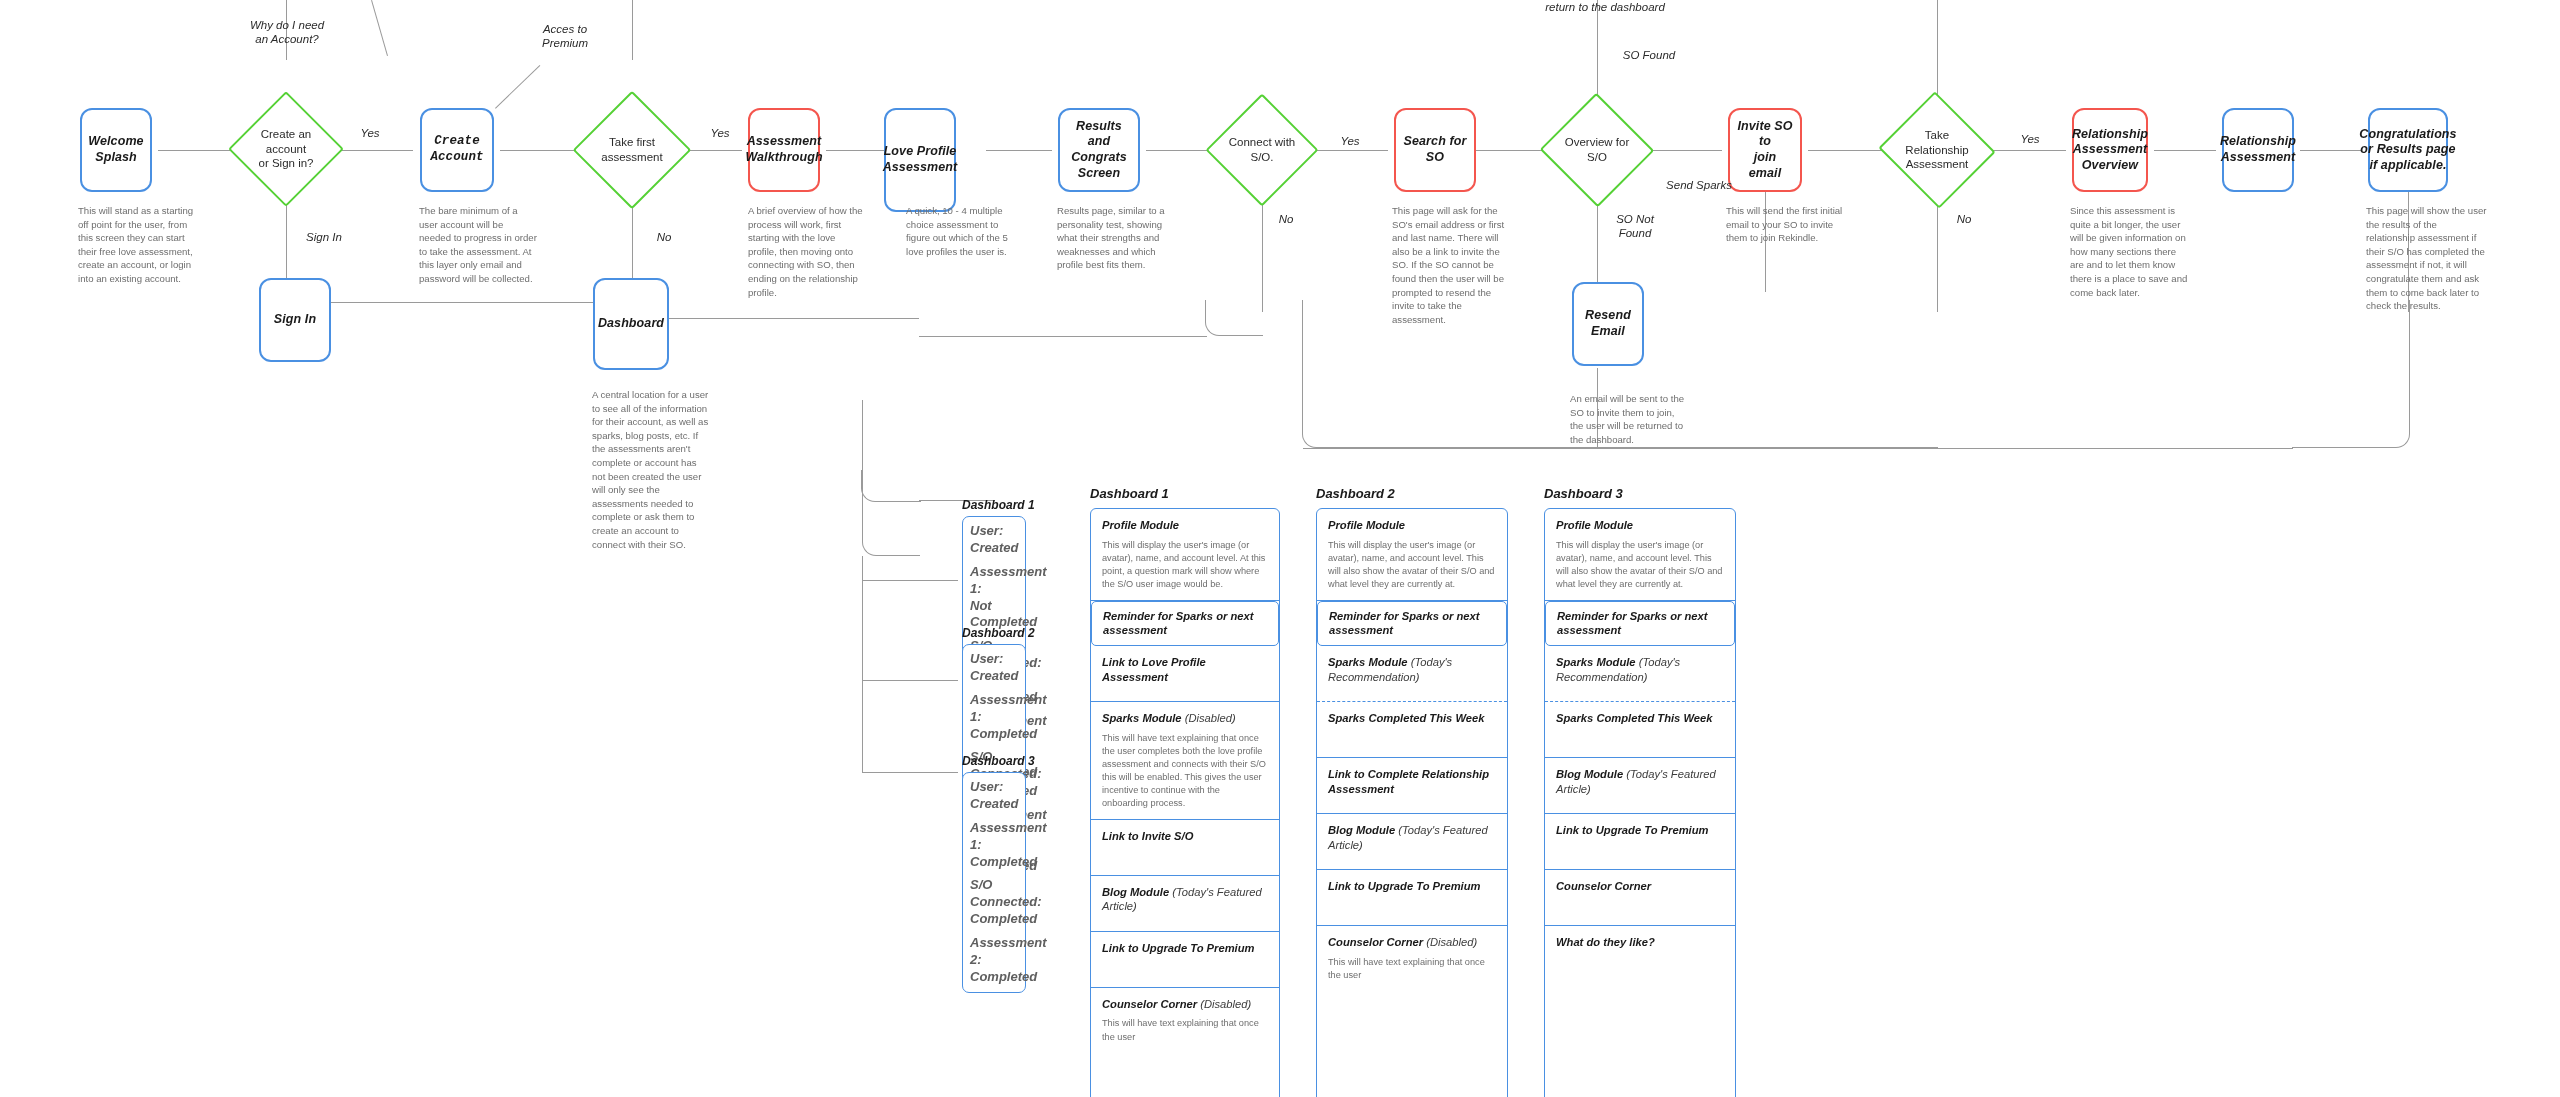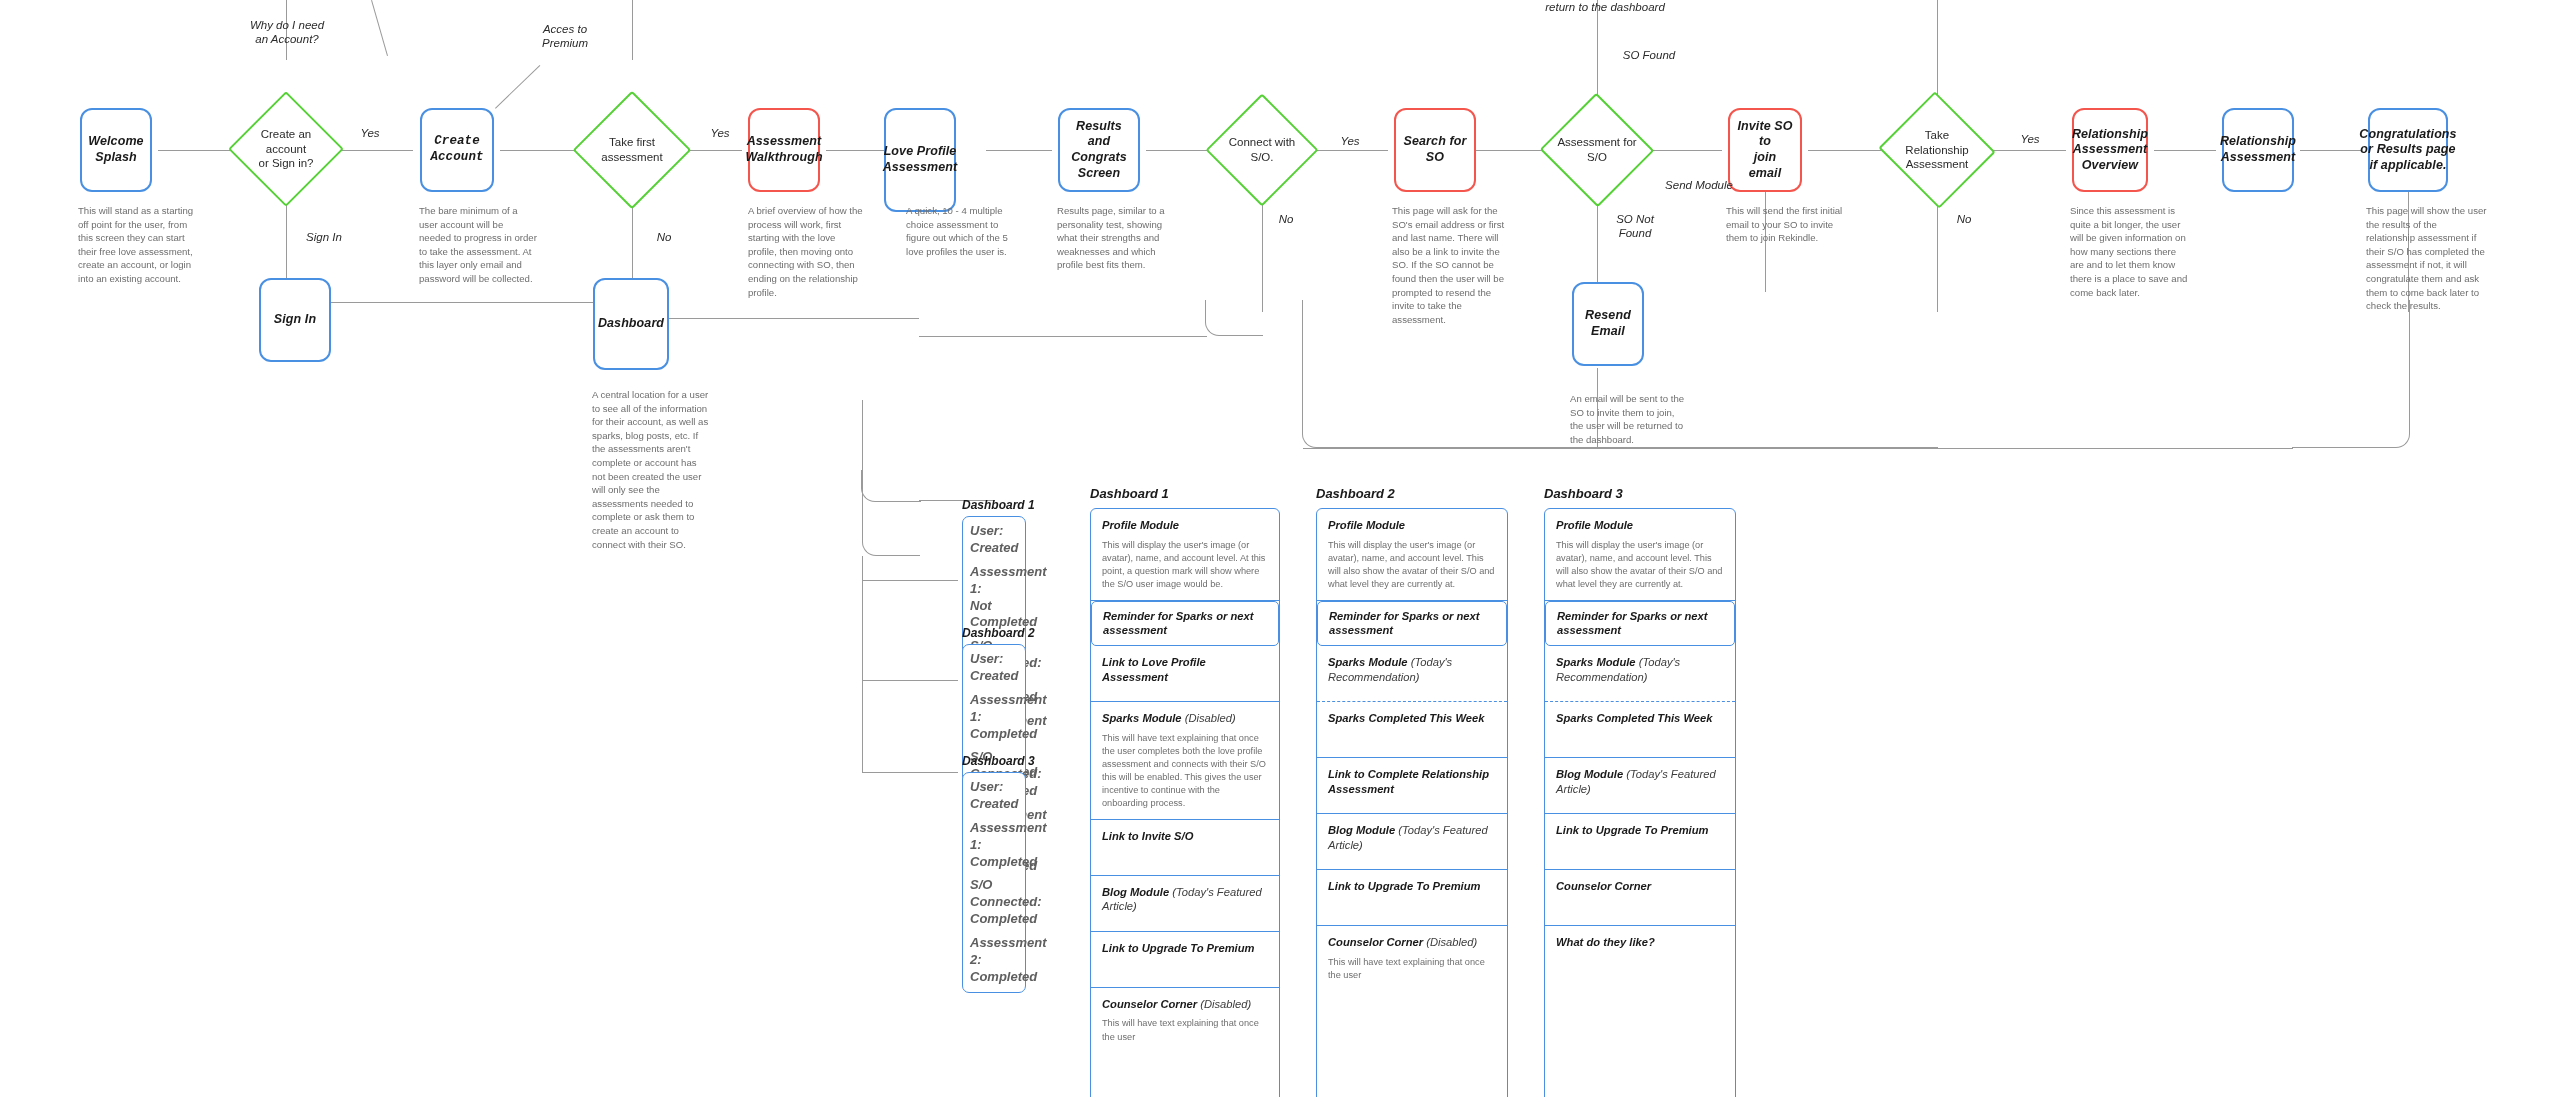--- a/index.html
+++ b/index.html
@@ -182,21 +182,21 @@
     <div class="diamond" style="left: 1222px; top: 110px; width: 80px; height: 80px;">
       <div class="dshape"></div>
       <div class="dlbl" style="white-space: pre-line;">Connect with S/O.</div>
     </div>
     <div class="node red" style="left: 1394px; top: 108px; width: 82px; height: 84px;">
       <div class="lbl" style="white-space: pre-line;">Search for SO</div>
     </div>
     <div class="desc" style="left: 1392px; top: 204px; width: 120px;">This page will ask for the SO's email address or first and last name. There will also be a link to invite the SO. If the SO cannot be found then the user will be prompted to resend the invite to take the assessment.</div>
     <div class="diamond" style="left: 1556px; top: 110px; width: 82px; height: 80px;">
       <div class="dshape"></div>
-      <div class="dlbl" style="white-space: pre-line;">Assessment for S/O</div>
+      <div class="dlbl" style="white-space: pre-line;">Overview for S/O</div>
     </div>
     <div class="node red" style="left: 1728px; top: 108px; width: 74px; height: 84px;">
       <div class="lbl" style="white-space: pre-line;">Invite SO to
 join email</div>
     </div>
     <div class="desc" style="left: 1726px; top: 204px; width: 120px;">This will send the first initial email to your SO to invite them to join Rekindle.</div>
     <div class="diamond" style="left: 1894px; top: 110px; width: 86px; height: 80px;">
       <div class="dshape"></div>
       <div class="dlbl" style="white-space: pre-line;">Take Relationship
 Assessment</div>
@@ -234,21 +234,21 @@
 Premium</div>
     <div class="edge-label" style="left: 350px; top: 126px; width: 40px;">Yes</div>
     <div class="edge-label" style="left: 300px; top: 230px; width: 48px;">Sign In</div>
     <div class="edge-label" style="left: 700px; top: 126px; width: 40px;">Yes</div>
     <div class="edge-label" style="left: 648px; top: 230px; width: 32px;">No</div>
     <div class="edge-label" style="left: 1330px; top: 134px; width: 40px;">Yes</div>
     <div class="edge-label" style="left: 1270px; top: 212px; width: 32px;">No</div>
     <div class="edge-label" style="left: 1618px; top: 48px; width: 62px;">SO Found</div>
     <div class="edge-label" style="left: 1610px; top: 212px; width: 50px;">SO Not
 Found</div>
-    <div class="edge-label" style="left: 1664px; top: 178px; width: 70px;">Send Module</div>
+    <div class="edge-label" style="left: 1664px; top: 178px; width: 70px;">Send Sparks</div>
     <div class="edge-label" style="left: 2010px; top: 132px; width: 40px;">Yes</div>
     <div class="edge-label" style="left: 1948px; top: 212px; width: 32px;">No</div>
     <div class="edge-label" style="left: 1540px; top: 0px; width: 130px;">return to the dashboard</div>
     <div class="state-title" style="left: 962px; top: 498px;">Dashboard 1</div>
     <div class="state-card" style="left: 962px; top: 516px; width: 64px;">
       <div class="row" style="white-space: pre-line;">User:
 Created</div>
       <div class="row" style="white-space: pre-line;">Assessment 1:
 Not Completed</div>
       <div class="row" style="white-space: pre-line;">S/O Connected:

